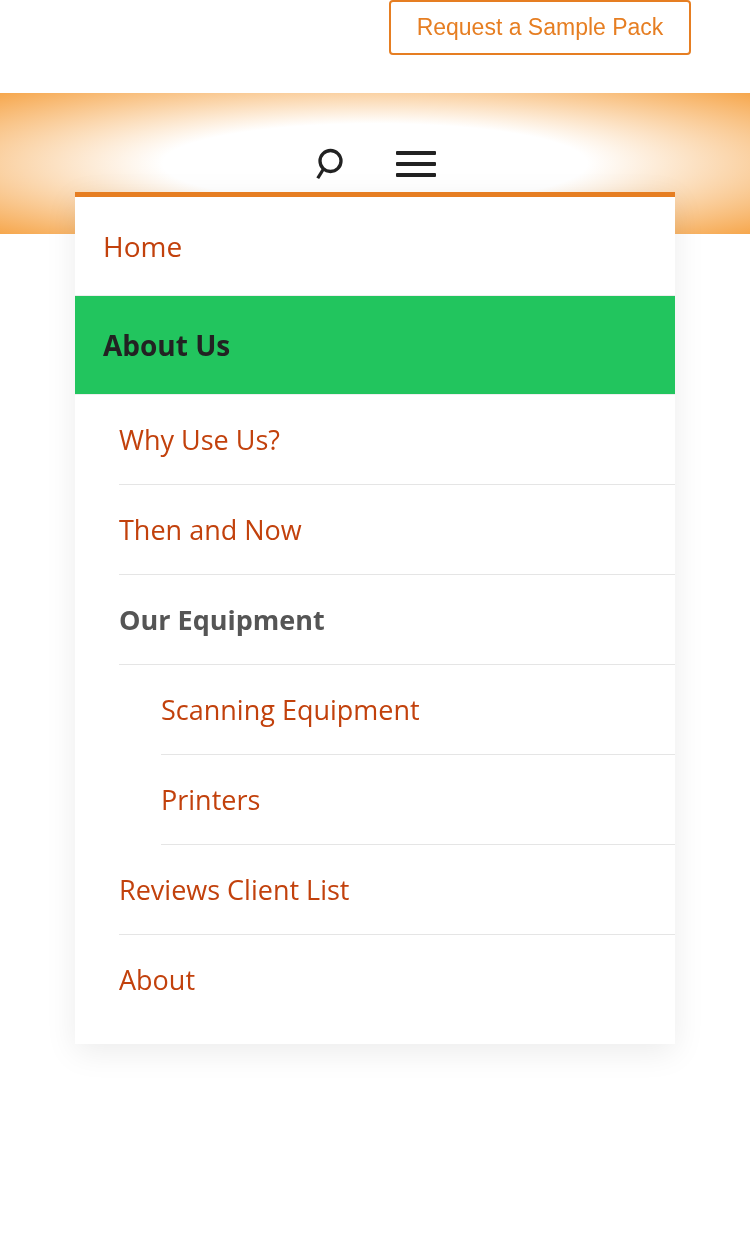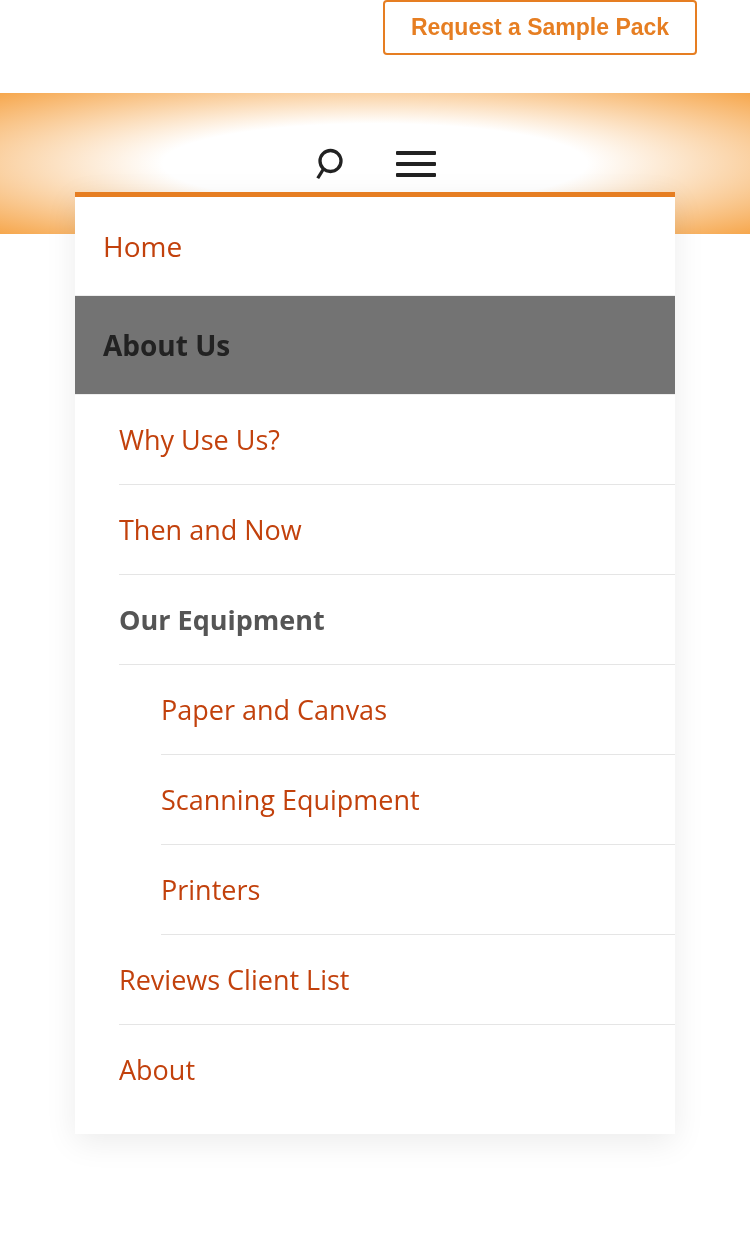--- a/index.html
+++ b/index.html
@@ -18,21 +18,21 @@
       height: 93px;
       display: flex;
       justify-content: center;
       align-items: flex-start;
       padding-top: 0;
     }
     .sample-pack-btn {
       border: 2px solid #e67e22;
       background: #fff;
       color: #e67e22;
-      font-weight: 700;
+      font-weight: 400;
       font-size: 23px;
       padding: 12px 26px;
       border-radius: 4px;
       cursor: pointer;
       margin-left: 330px;
       margin-top: 0;
     }
     .gradient-band {
       height: 141px;
       width: 100%;
@@ -75,21 +75,21 @@
       box-shadow: 0 8px 30px rgba(0,0,0,0.08);
       padding-bottom: 20px;
     }
     .menu-item {
       padding: 28px 28px;
       font-size: 28px;
       color: #c2410c;
       cursor: pointer;
     }
     .menu-item.active {
-      background: #737373;
+      background: #22c55e;
       font-weight: 700;
       color: #222;
       border-top: 1px solid #eee;
       border-bottom: 1px solid #eee;
     }
     .submenu {
       padding-left: 44px;
     }
     .submenu .menu-item {
       border-bottom: 1px solid #e5e5e5;
@@ -146,23 +146,20 @@
       <span>Why Use Us?</span>
     </div>
     <div class="menu-item">
       <span>Then and Now</span>
     </div>
     <div class="menu-item heading">
       <span>Our Equipment</span>
     </div>
     <div class="submenu">
       <div class="menu-item">
-        <span>Paper and Canvas</span>
-      </div>
-      <div class="menu-item">
         <span>Scanning Equipment</span>
       </div>
       <div class="menu-item">
         <span>Printers</span>
       </div>
     </div>
     <div class="menu-item">
       <span>Reviews Client List</span>
     </div>
     <div class="menu-item" style="border-bottom:none">

